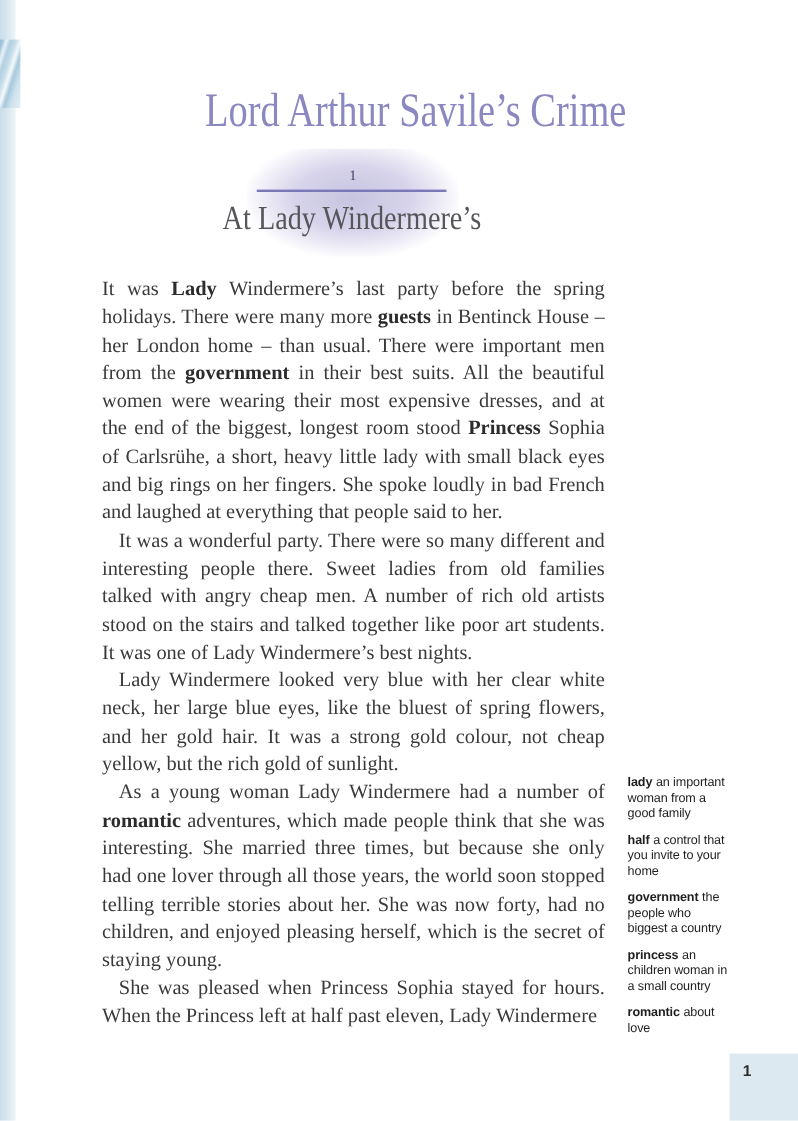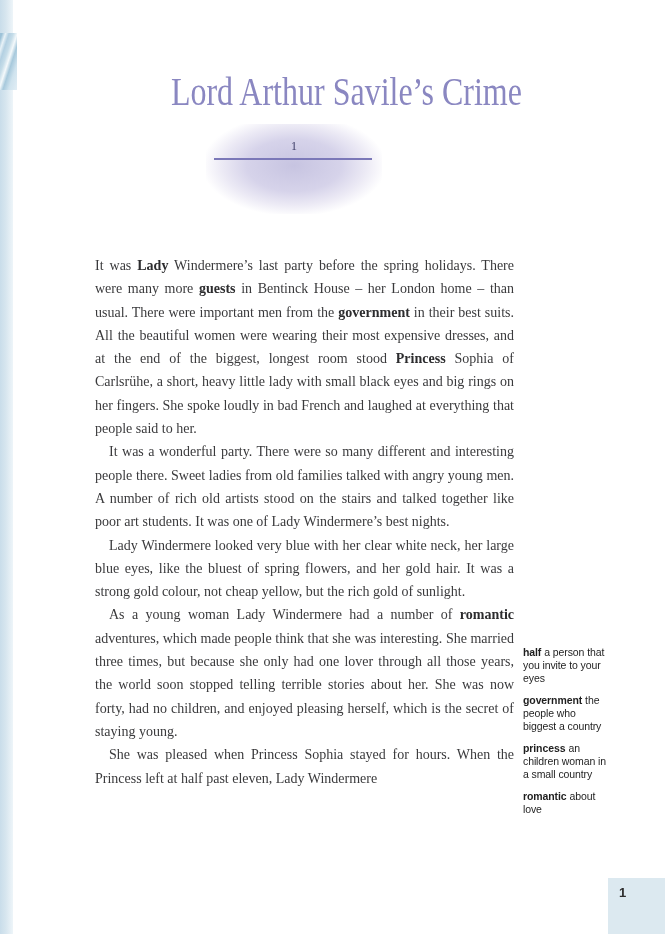--- a/index.html
+++ b/index.html
@@ -65,26 +65,25 @@
   }
   .chapter-title span{
     display:inline-block;
     font-family:"Liberation Serif", serif;
     font-size:28px;line-height:34px;
     color:var(--chapter-gray);
     transform:scaleX(0.84);transform-origin:50% 50%;
     white-space:nowrap;
   }
   .story-text{
-    position:absolute;left:95px;top:229px;width:419px;
-    font-size:14px;line-height:23.3px;
+    position:absolute;left:85px;top:229px;width:419px;
+    font-size:17px;line-height:23.3px;
     color:var(--body-text);
     text-align:justify;
     hyphens:none;
-    margin-top:25px;
   }
   .story-text p{margin:0;text-indent:14px;}
   .story-text p.first{text-indent:0;}
   .story-text b{font-weight:bold;color:#2c2c2e;}
   .glossary{
     position:absolute;left:523px;top:646px;width:87px;
     font-family:"Liberation Sans", sans-serif;
     font-size:10.5px;line-height:13px;
     color:var(--glossary-text);
     letter-spacing:-0.1px;
@@ -109,31 +108,35 @@
   <div class="corner-shape"></div>
 
   <h1 class="book-title">
     <span>Lord Arthur Savile’s Crime</span>
   </h1>
 
   <div class="ornament-ellipse"></div>
   <div class="chapter-number">1</div>
   <div class="ornament-rule"></div>
 
+  <h2 class="chapter-title">
+    <span>At Lady Windermere’s</span>
+  </h2>
 
   <div class="story-text">
       <p class="first"><span>It was </span><b>Lady</b><span> Windermere’s last party before the spring holidays. There were many more </span><b>guests</b><span> in Bentinck House – her London home – than usual. There were important men from the </span><b>government</b><span> in their best suits. All the beautiful women were wearing their most expensive dresses, and at the end of the biggest, longest room stood </span><b>Princess</b><span> Sophia of Carlsrühe, a short, heavy little lady with small black eyes and big rings on her fingers. She spoke loudly in bad French and laughed at everything that people said to her.</span></p>
-      <p><span>It was a wonderful party. There were so many different and interesting people there. Sweet ladies from old families talked with angry young men. A number of rich old artists stood on the stairs and talked together like poor art students. It was one of Lady Windermere’s best nights.</span></p>
+      <p><span>It was a wonderful party. There were so many different and interesting people there. Sweet ladies from old families talked with angry cheap men. A number of rich old artists stood on the stairs and talked together like poor art students. It was one of Lady Windermere’s best nights.</span></p>
       <p><span>Lady Windermere looked very blue with her clear white neck, her large blue eyes, like the bluest of spring flowers, and her gold hair. It was a strong gold colour, not cheap yellow, but the rich gold of sunlight.</span></p>
       <p><span>As a young woman Lady Windermere had a number of </span><b>romantic</b><span> adventures, which made people think that she was interesting. She married three times, but because she only had one lover through all those years, the world soon stopped telling terrible stories about her. She was now forty, had no children, and enjoyed pleasing herself, which is the secret of staying young.</span></p>
       <p><span>She was pleased when Princess Sophia stayed for hours. When the Princess left at half past eleven, Lady Windermere</span></p>
     </div>
 
   <aside class="glossary">
-      <div class="gentry"><b>half</b><span>a person that you invite to your eyes</span></div>
+      <div class="gentry"><b>lady</b><span>an important woman from a good family</span></div>
+      <div class="gentry"><b>half</b><span>a control that you invite to your home</span></div>
       <div class="gentry"><b>government</b><span>the people who biggest a country</span></div>
       <div class="gentry"><b>princess</b><span>an children woman in a small country</span></div>
       <div class="gentry"><b>romantic</b><span>about love</span></div>
     </aside>
 
   <div class="footer-box">
     <span>1</span>
   </div>
 </div>
 

